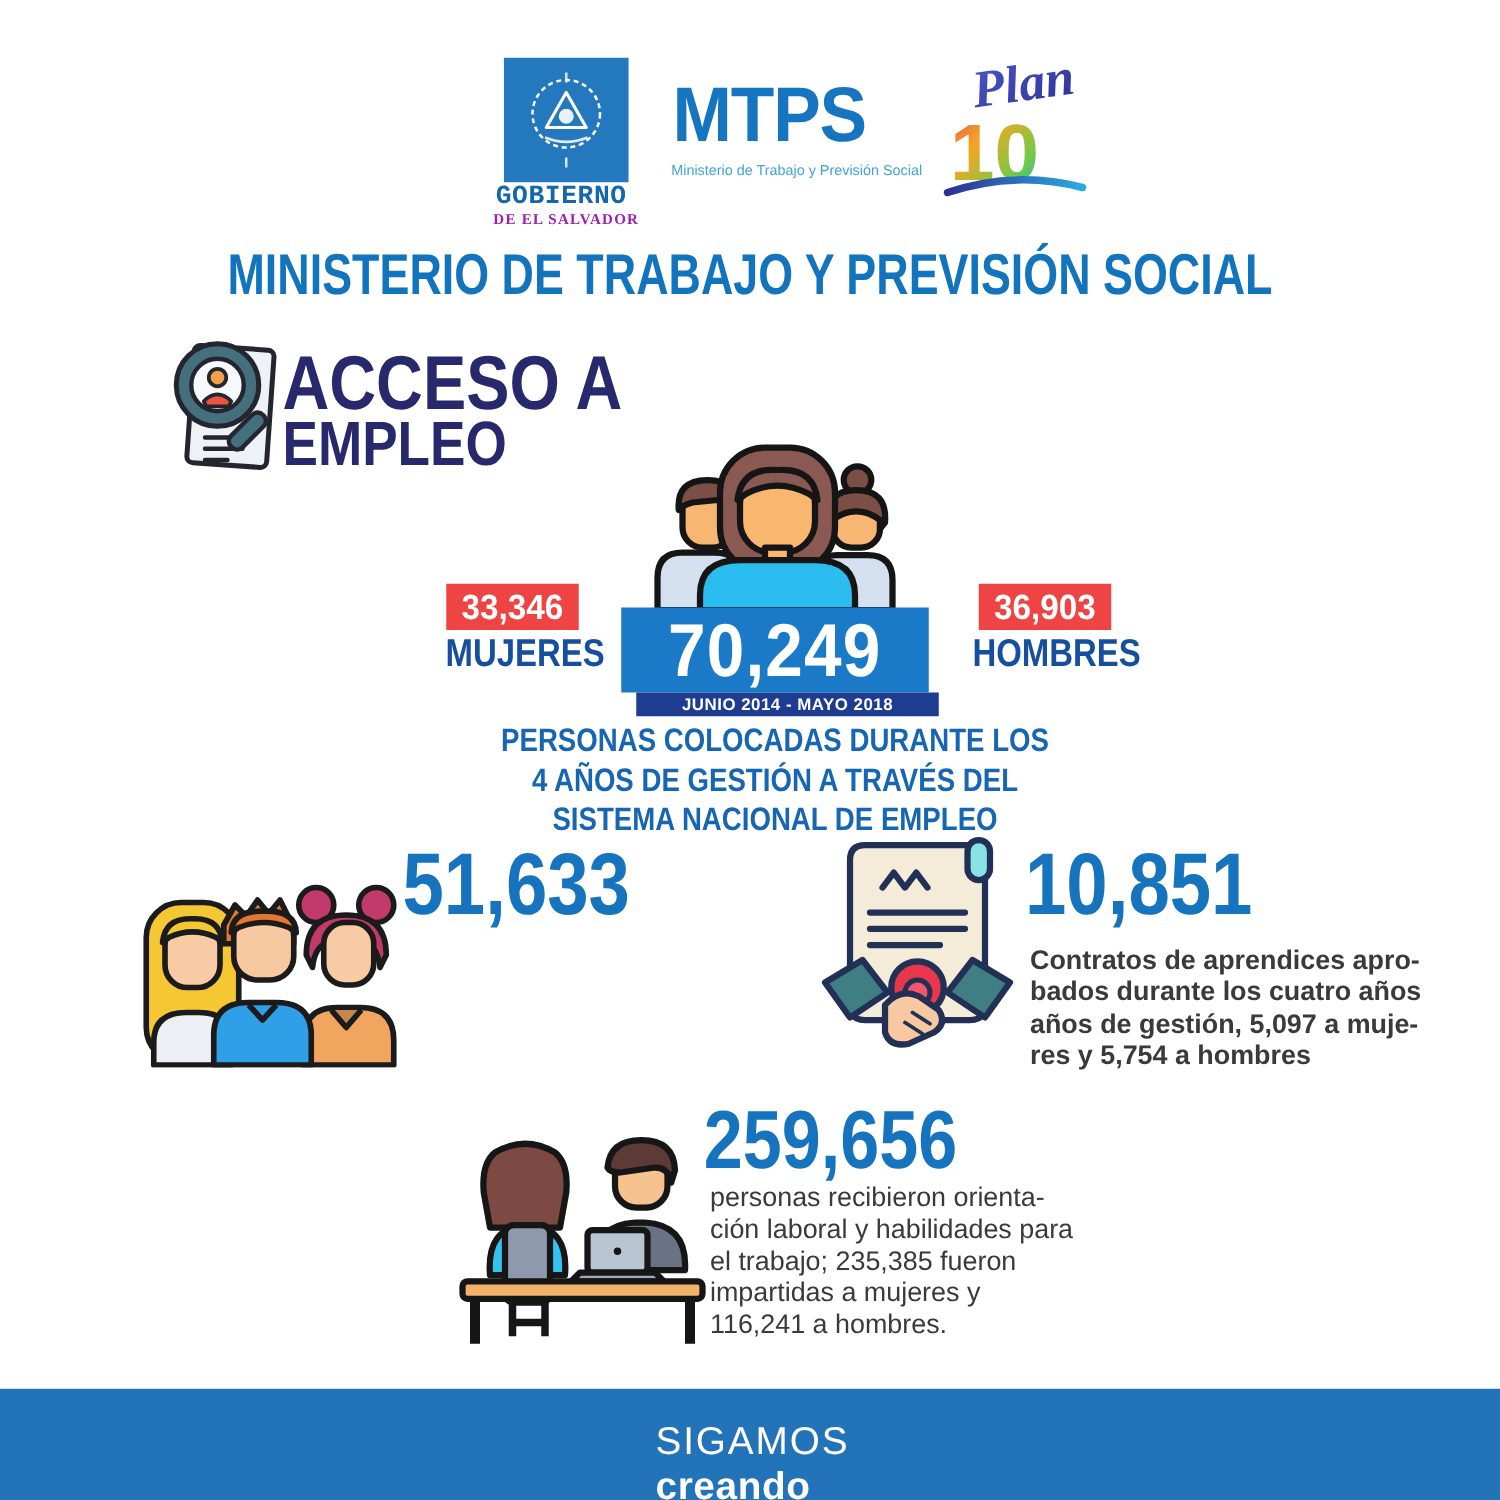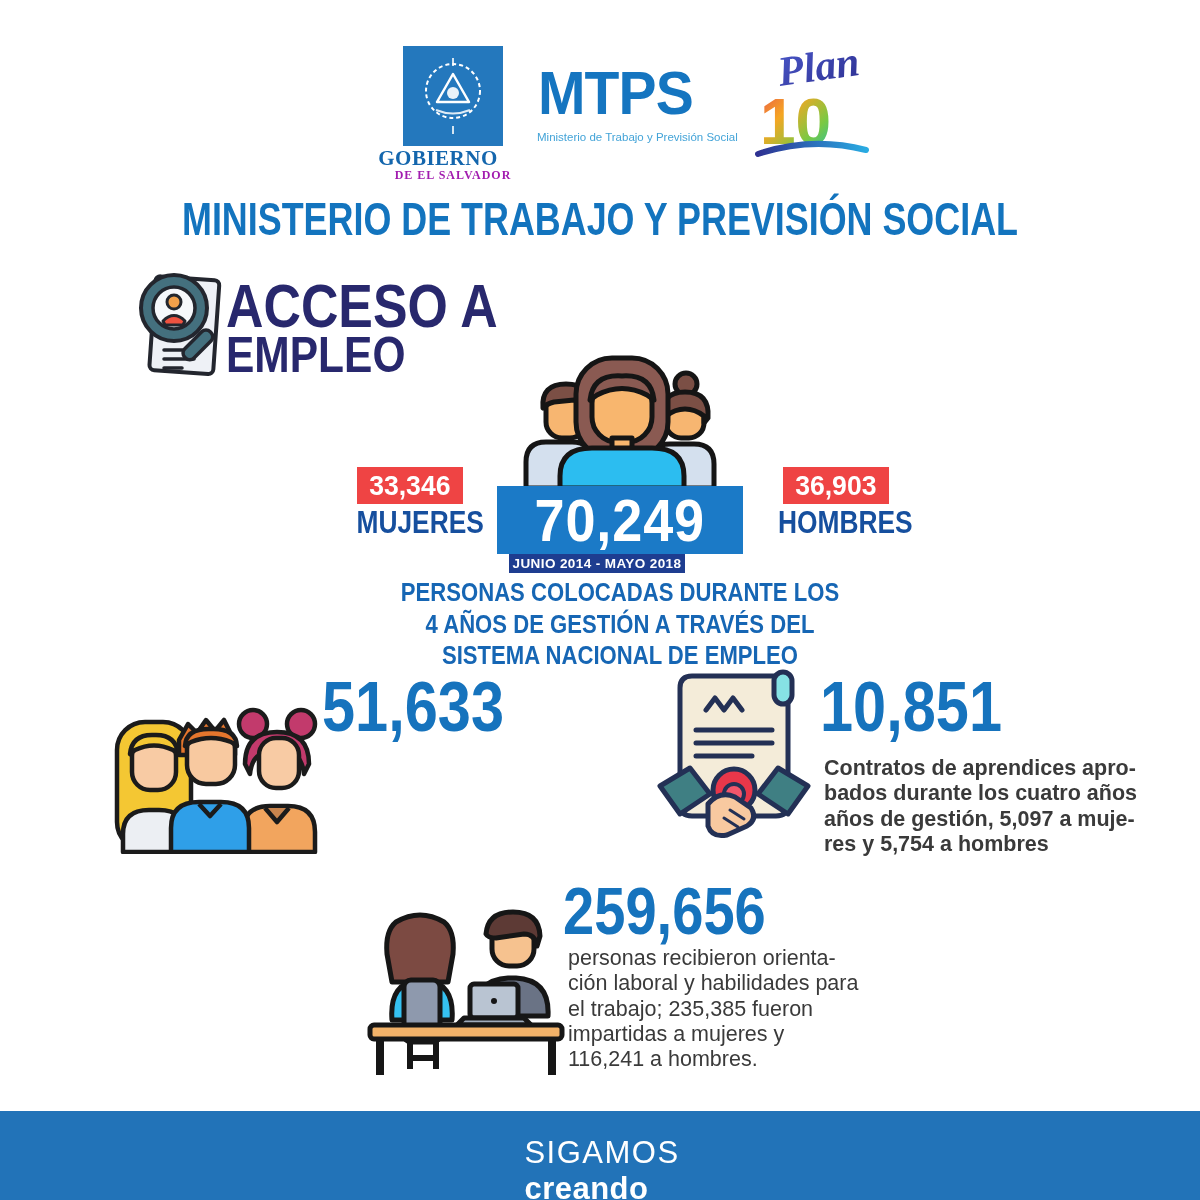--- a/index.html
+++ b/index.html
@@ -2,22 +2,22 @@
 <html><head>
 <meta charset="utf-8">
 <style>
   html,body{margin:0;padding:0;background:#ffffff;}
   .canvas{position:relative;width:1200px;height:1200px;background:#fff;overflow:hidden;
           font-family:"Liberation Sans",sans-serif;}
   .abs{position:absolute;}
 
   
   .gob-square{left:403px;top:46px;width:100px;height:100px;}
-  .gob-title{left:328px;top:146px;width:220px;text-align:center;
-             font-family:Liberation Serif, serif;font-weight:bold;font-size:21px;
+  .gob-title{left:339px;top:146px;width:220px;text-align:center;
+             font-family:Liberation Mono, monospace;font-weight:bold;font-size:21px;
              color:#1466ad;letter-spacing:.5px;}
   .gob-sub{left:343px;top:168px;width:220px;text-align:center;
            font-family:"Liberation Serif",serif;font-weight:bold;font-size:12px;
            color:#a21caf;letter-spacing:1px;}
   .mtps-acronym{left:538px;top:62px;font-size:62px;font-weight:bold;color:#1575c0;
                 letter-spacing:-1px;line-height:1;transform:scaleX(.92);transform-origin:0 0;}
   .mtps-sub{left:537px;top:131px;width:190px;font-size:11.5px;color:#44a4d8;white-space:nowrap;}
   .plan10{left:752px;top:46px;width:120px;height:122px;}
 
   .main-title{left:0;top:192px;width:1200px;text-align:center;font-size:46px;font-weight:bold;
@@ -27,21 +27,21 @@
   .acceso-icon{left:130px;top:270px;width:102px;height:114px;}
   .acceso-l1{left:226px;top:276px;font-size:61px;font-weight:bold;color:#28286d;
              line-height:1;white-space:nowrap;transform:scaleX(.85);transform-origin:0 0;}
   .acceso-l2{left:226px;top:330px;font-size:50px;font-weight:bold;color:#28286d;
              line-height:1;white-space:nowrap;transform:scaleX(.85);transform-origin:0 0;}
   .hero-people{left:500px;top:338px;width:244px;height:150px;}
   .total-box{left:497px;top:486px;width:246px;height:68px;background:#1b7ac7;
              display:flex;align-items:center;justify-content:center;}
   .total-num{font-size:60px;font-weight:bold;color:#fff;letter-spacing:1px;
              transform:scaleX(.9);white-space:nowrap;}
-  .period-strip{left:509px;top:554px;width:176px;height:19px;background:#1e3d90;
+  .period-strip{left:509px;top:554px;width:242px;height:19px;background:#1e3d90;
                 display:flex;align-items:center;justify-content:center;}
   .period-txt{font-size:13.5px;font-weight:bold;color:#fff;letter-spacing:.4px;white-space:nowrap;}
   .side-box{width:106px;height:37px;background:#ef4444;display:flex;align-items:center;justify-content:center;}
   .side-box.women{left:357px;top:467px;} .side-box.men{left:783px;top:467px;}
   .side-num{font-size:28px;font-weight:bold;color:#fff;transform:scaleX(.95);white-space:nowrap;}
   .side-label{font-size:31px;font-weight:bold;color:#164f9e;text-align:center;
               transform:scaleX(.85);transform-origin:50% 0;white-space:nowrap;}
   .side-label.women{left:347px;top:505px;width:126px;}
   .side-label.men{left:767px;top:505px;width:146px;}
   .hero-caption{left:320px;top:577px;width:600px;text-align:center;font-size:26px;font-weight:bold;

